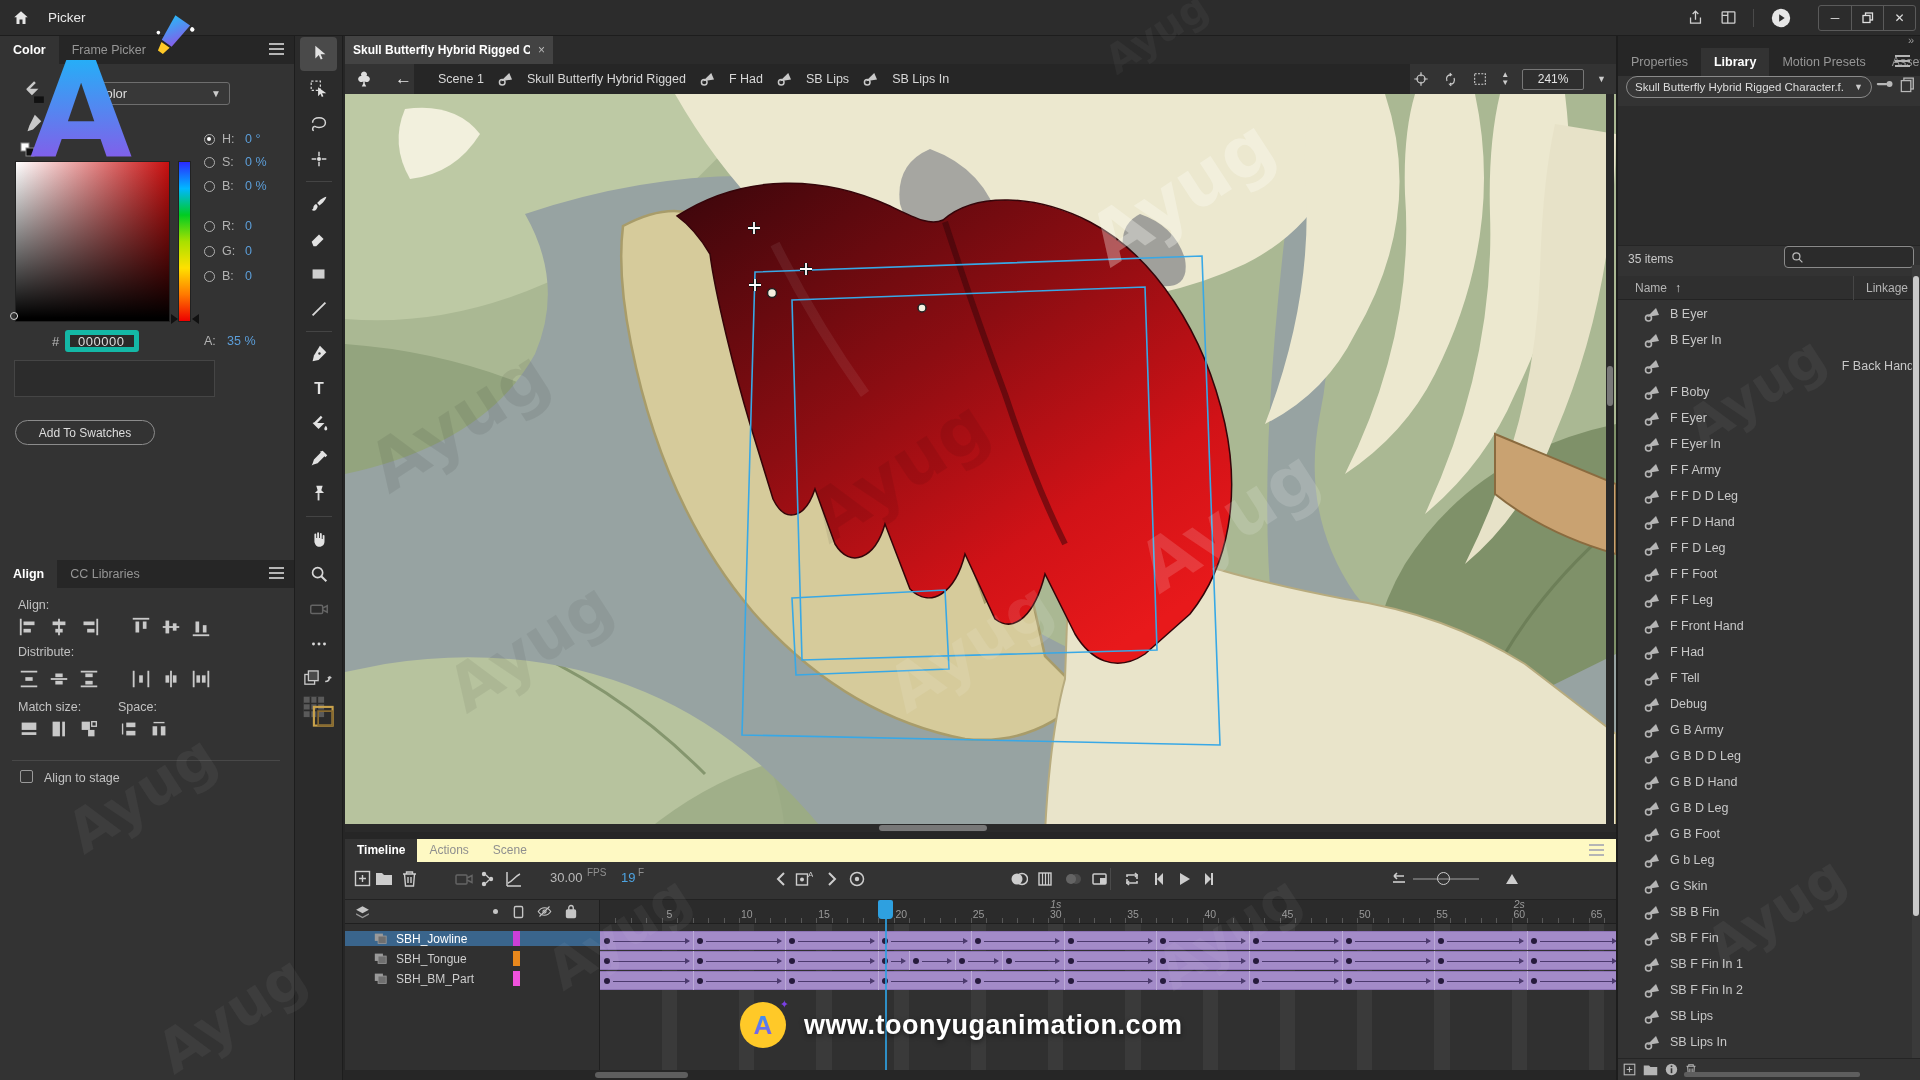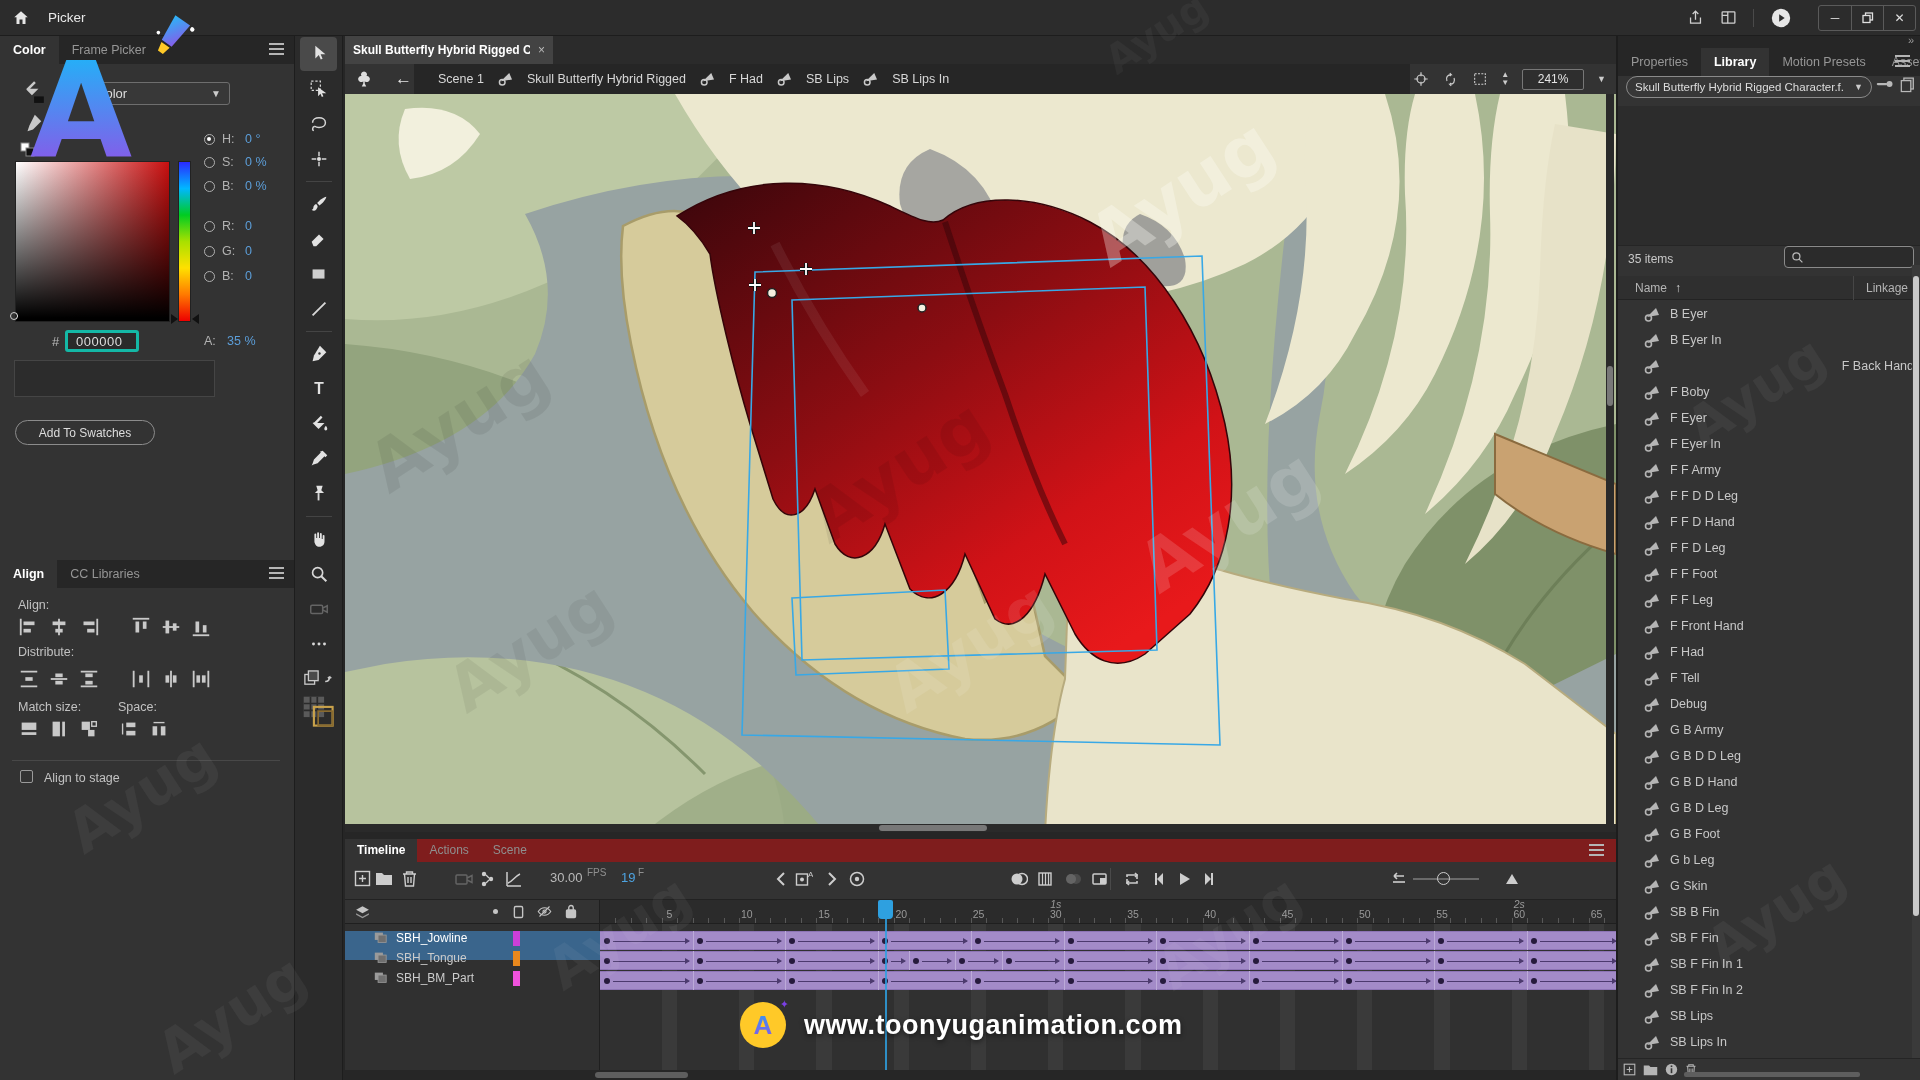--- a/index.html
+++ b/index.html
@@ -32,21 +32,21 @@
 .crow{position:absolute;display:flex;align-items:center;gap:7px}
 .radio{width:11px;height:11px;border:1.5px solid #b0b0b0;border-radius:50%;position:relative}
 .radio.sel::after{content:"";position:absolute;left:2.1px;top:2.1px;width:4px;height:4px;border-radius:50%;background:#fff}
 .clab{color:#b2b2b2;width:16px;font-size:12.5px}
 .cval{color:#5c9ed9;font-size:12.5px}
 .satsq{position:absolute;left:15px;top:97px;width:155px;height:161px;background:linear-gradient(to bottom,rgba(0,0,0,0),#000 98%),linear-gradient(to right,#fff,#c90f0f);border:1px solid #222}
 .satdot{position:absolute;left:10px;top:248px;width:8px;height:8px;border:1.5px solid #fff;border-radius:50%;mix-blend-mode:difference}
 .huestrip{position:absolute;left:178px;top:97px;width:13px;height:161px;background:linear-gradient(#2a2aff,#00b7ff,#00cc22,#a8e000,#ffe000,#ff7a00,#ee0000);border:1px solid #222}
 .huehL{position:absolute;left:171px;top:250px;width:0;height:0;border-top:5px solid transparent;border-bottom:5px solid transparent;border-left:7px solid #111}
 .huehR{position:absolute;left:192px;top:250px;width:0;height:0;border-top:5px solid transparent;border-bottom:5px solid transparent;border-right:7px solid #111}
-.hexbox{position:absolute;left:65px;top:266px;width:74px;height:22px;background:#2a2a2a;border:3px solid #14b8a6;border-radius:3px;color:#ddd;display:flex;align-items:center;padding-left:8px;letter-spacing:.5px}
+.hexbox{position:absolute;left:65px;top:266px;width:74px;height:22px;background:#2a2a2a;border:5px solid #14b8a6;border-radius:3px;color:#ddd;display:flex;align-items:center;padding-left:8px;letter-spacing:.5px}
 .hexhash{position:absolute;left:52px;top:270px;color:#bbb}
 .prevsw{position:absolute;left:14px;top:296px;width:201px;height:37px;background:#2c2c2c;border:1px solid #454545}
 .addsw{position:absolute;left:15px;top:356px;width:140px;height:25px;border:1px solid #8c8c8c;border-radius:13px;color:#ddd;font-size:12px;display:flex;align-items:center;justify-content:center;background:transparent;cursor:default}
 .ap-lab{position:absolute;color:#c2c2c2;font-size:12.5px}
 .agrid{position:absolute;display:flex;gap:8px}
 .aicon{width:22px;height:22px;color:#c9c9c9}
 .adiv{position:absolute;left:12px;width:268px;height:1px;background:#484848}
 .chkbox{position:absolute;width:13px;height:13px;border:1.5px solid #9a9a9a;border-radius:2px}
 
 .toolbar{position:absolute;left:294px;top:36px;width:49px;height:1044px;background:#2b2b2b;border-left:1px solid #1d1d1d;border-right:1px solid #1d1d1d}
@@ -67,29 +67,29 @@
 .zoombox{width:62px;height:21px;border:1px solid #777;border-radius:2px;display:flex;align-items:center;justify-content:center;color:#e3e3e3;font-size:12px;background:#2e2e2e}
 .stepper{display:flex;flex-direction:column;font-size:8px;color:#ccc;line-height:6px;gap:2px}
 
 .canvas{position:absolute;left:345px;top:94px;width:1271px;height:738px;overflow:hidden;background:#aab893}
 .cv-vscroll{position:absolute;left:1606px;top:94px;width:8px;height:738px;background:#2a2a2a}
 .cv-vthumb{position:absolute;left:1607px;top:366px;width:6px;height:40px;background:#787878;border-radius:3px}
 .cv-hscroll{position:absolute;left:345px;top:824px;width:1271px;height:8px;background:#2a2a2a}
 .cv-hthumb{position:absolute;left:879px;top:825px;width:108px;height:6px;background:#787878;border-radius:3px}
 
 .timeline{position:absolute;left:345px;top:839px;width:1271px;height:241px;background:#2e2e2e}
-.tl-tabs{position:absolute;left:0;top:0;width:100%;height:23px;background:#7f1d1d;display:flex}
+.tl-tabs{position:absolute;left:0;top:0;width:100%;height:23px;background:#fef9c3;display:flex}
 .tl-tab{padding:4px 12px 0;color:#8f8f8f;font-size:12px}
 .tl-tab.active{background:#333;color:#fff;font-weight:bold}
 .tl-ctrl{position:absolute;left:0;top:23px;width:100%;height:38px;background:#333;border-bottom:1px solid #222}
 .tlc{position:absolute;top:8px;color:#cdcdcd}
 .tlc.dim{opacity:.32}
 .tl-layers{position:absolute;left:0;top:61px;width:255px;bottom:10px;background:#303030;border-right:1px solid #1f1f1f}
 .tl-lhead{position:absolute;left:0;top:0;width:100%;height:24px;background:#333;border-bottom:1px solid #1f1f1f;color:#c5c5c5}
-.lrow{position:absolute;left:0;width:255px;height:29px;display:flex;align-items:flex-start;color:#cccccc;font-size:12px}
+.lrow{position:absolute;left:0;width:255px;height:15px;display:flex;align-items:center;color:#cccccc;font-size:12px}
 .lrow.sel{background:#3a658c;color:#fff}
 .lchip{position:absolute;left:168px;width:7px;height:15px}
 .tl-frames{position:absolute;left:255px;top:61px;right:0;bottom:10px;overflow:hidden;background:repeating-linear-gradient(to right,#303030 0px,#303030 61.8px,#3a3a3a 61.8px,#3a3a3a 77.25px)}
 .ruler{position:absolute;left:0;top:0;width:100%;height:24px;background:#2b2b2b;border-bottom:1px solid #1f1f1f}
 .rlab{position:absolute;top:8px;font-size:10.5px;color:#999;transform:translateX(-50%)}
 .rsec{position:absolute;top:-2px;font-size:10.5px;font-style:italic;color:#9a9a9a;transform:translateX(-50%)}
 .rtick{position:absolute;bottom:0;width:1px;height:5px;background:#585858}
 .frow{position:absolute;height:19px}
 .fspan{position:absolute;top:0;height:19px;background:#a38bc8;border-top:1px solid #8d74b5;border-bottom:1px solid #8d74b5}
 .kfsep{position:absolute;top:0;width:1px;height:19px;background:#bcaad9}

